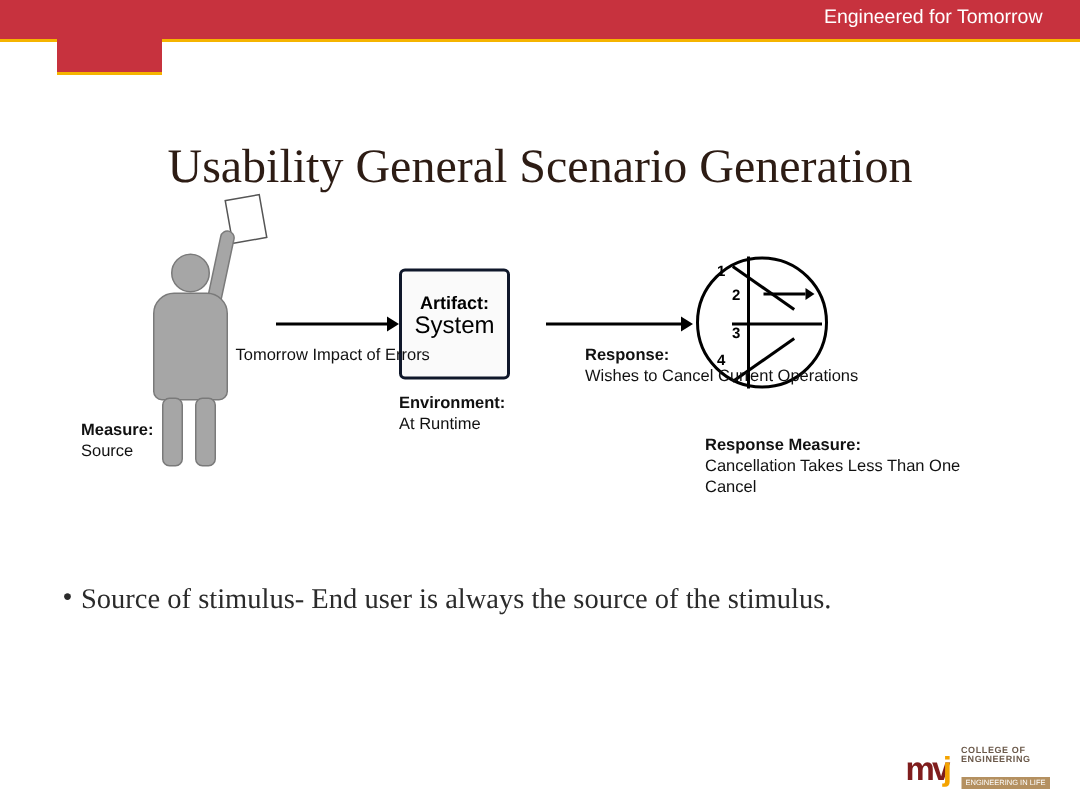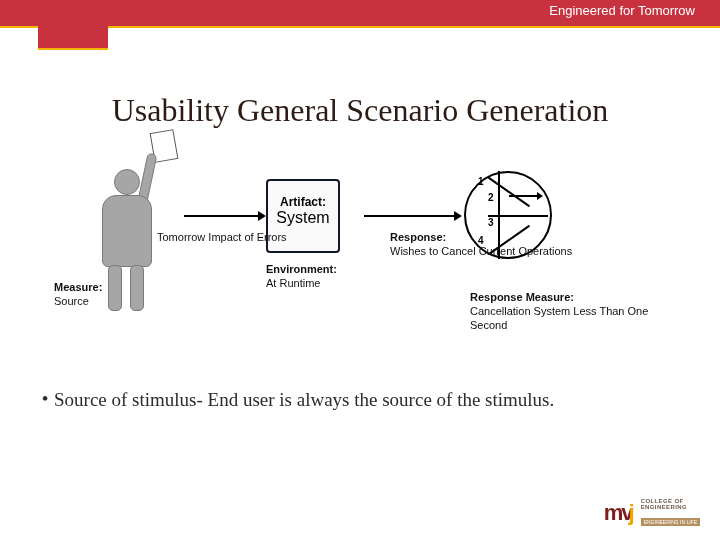--- a/index.html
+++ b/index.html
@@ -122,21 +122,21 @@
   <div class="lbl lbl-env">
     <b>Environment:</b>
     <span>At Runtime</span>
   </div>
   <div class="lbl lbl-response">
     <b>Response:</b>
     <span>Wishes to Cancel Current Operations</span>
   </div>
   <div class="lbl lbl-measure">
     <b>Response Measure:</b>
-    <span>Cancellation System Less Than One Second</span>
+    <span>Cancellation Takes Less Than One Cancel</span>
   </div>
 </div>
 
 <div class="bullet-row">
   <div class="bullet-dot">•</div>
   <div class="bullet-text">Source of stimulus- End user is always the source of the stimulus.</div>
 </div>
 
 <div class="logo">
   <div>

